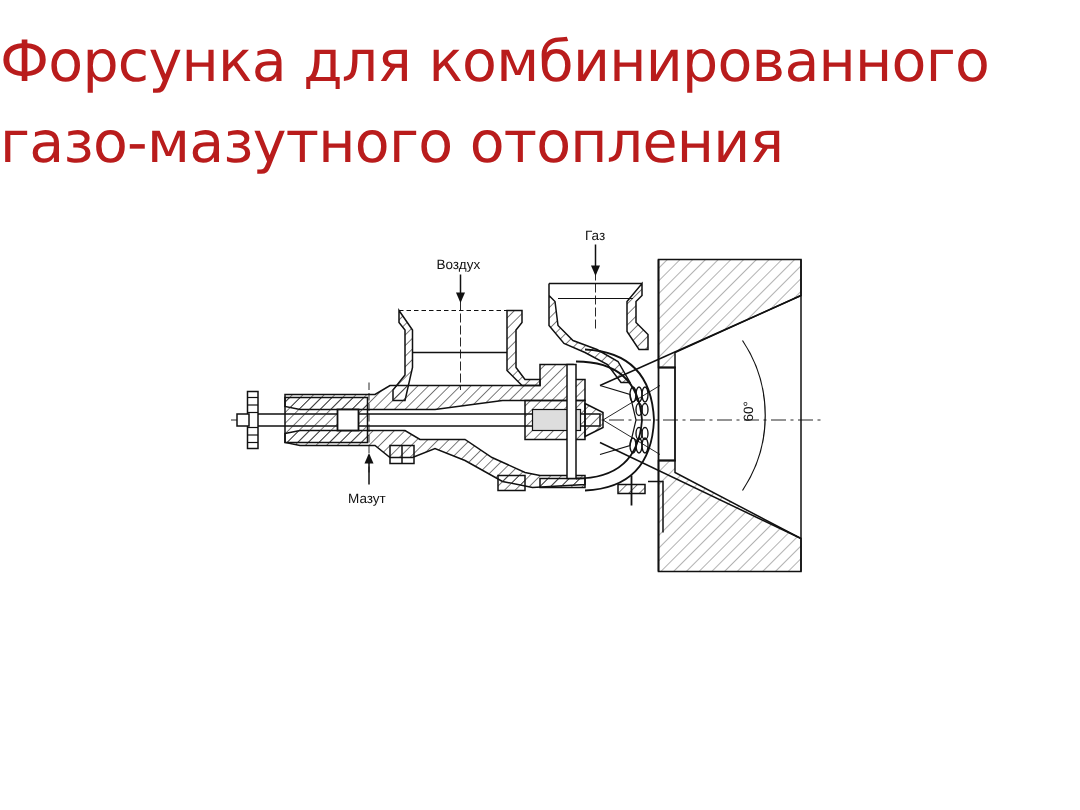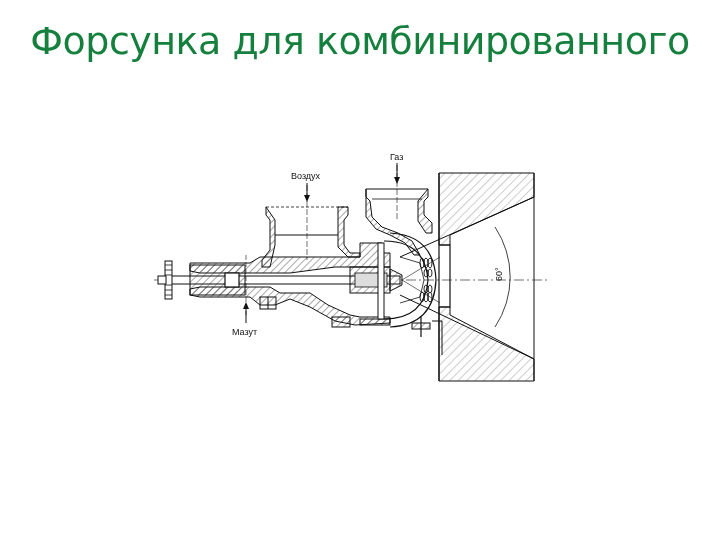--- a/index.html
+++ b/index.html
@@ -2,35 +2,36 @@
 <html><head>
 <meta charset="utf-8">
 <style>
   html, body { margin: 0; padding: 0; }
   body {
     width: 720px; height: 540px; background: #ffffff; overflow: hidden;
     position: relative; font-family: "Liberation Sans", "DejaVu Sans", sans-serif;
   }
   .slide-title {
     position: absolute; left: 0; top: 14px; width: 720px;
-    text-align: center; color: #15803d; font-size: 38px; line-height: 54px;
+    text-align: left; color: #b91c1c; font-size: 38px; line-height: 54px;
     font-family: "DejaVu Sans", "Liberation Sans", sans-serif; letter-spacing: -0.5px;
   }
   .slide-title span { display: block; }
   .diagram {
     position: absolute; left: 150px; top: 145px; width: 400px; height: 240px;
   }
   .diagram svg { display: block; }
   .lbl { font-family: "Liberation Sans", sans-serif; font-size: 9px; fill: #111; }
 </style>
 </head>
 <body>
 
 <div class="slide-title">
   <span>Форсунка для комбинированного</span>
+  <span>газо-мазутного отопления</span>
 </div>
 
 <div class="diagram">
   <svg width="400" height="240" viewBox="0 0 400 240" xmlns="http://www.w3.org/2000/svg">
     <defs>
       <pattern id="hatch" width="5" height="5" patternUnits="userSpaceOnUse" patternTransform="rotate(45)">
         <line x1="0" y1="0" x2="0" y2="5" stroke="#222" stroke-width="0.8"></line>
       </pattern>
       <pattern id="hatchLight" width="6" height="6" patternUnits="userSpaceOnUse" patternTransform="rotate(45)">
         <line x1="0" y1="0" x2="0" y2="6" stroke="#555" stroke-width="0.6"></line>

